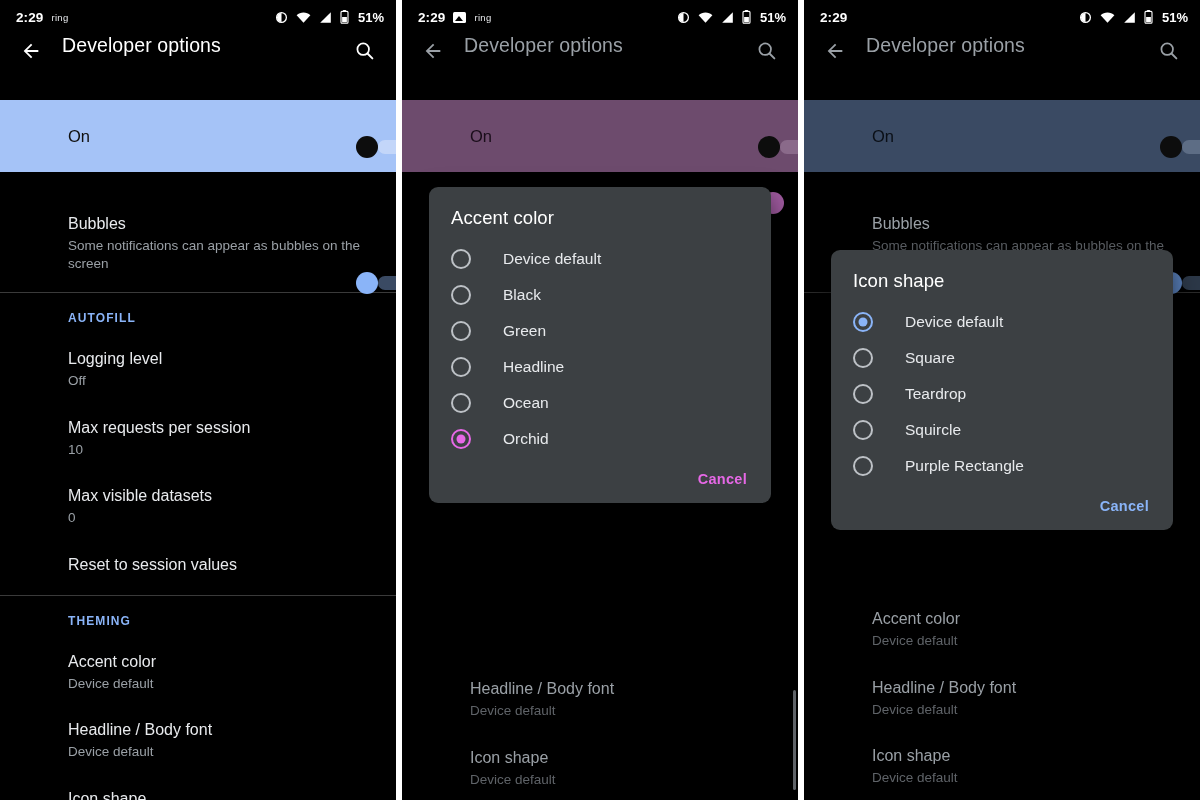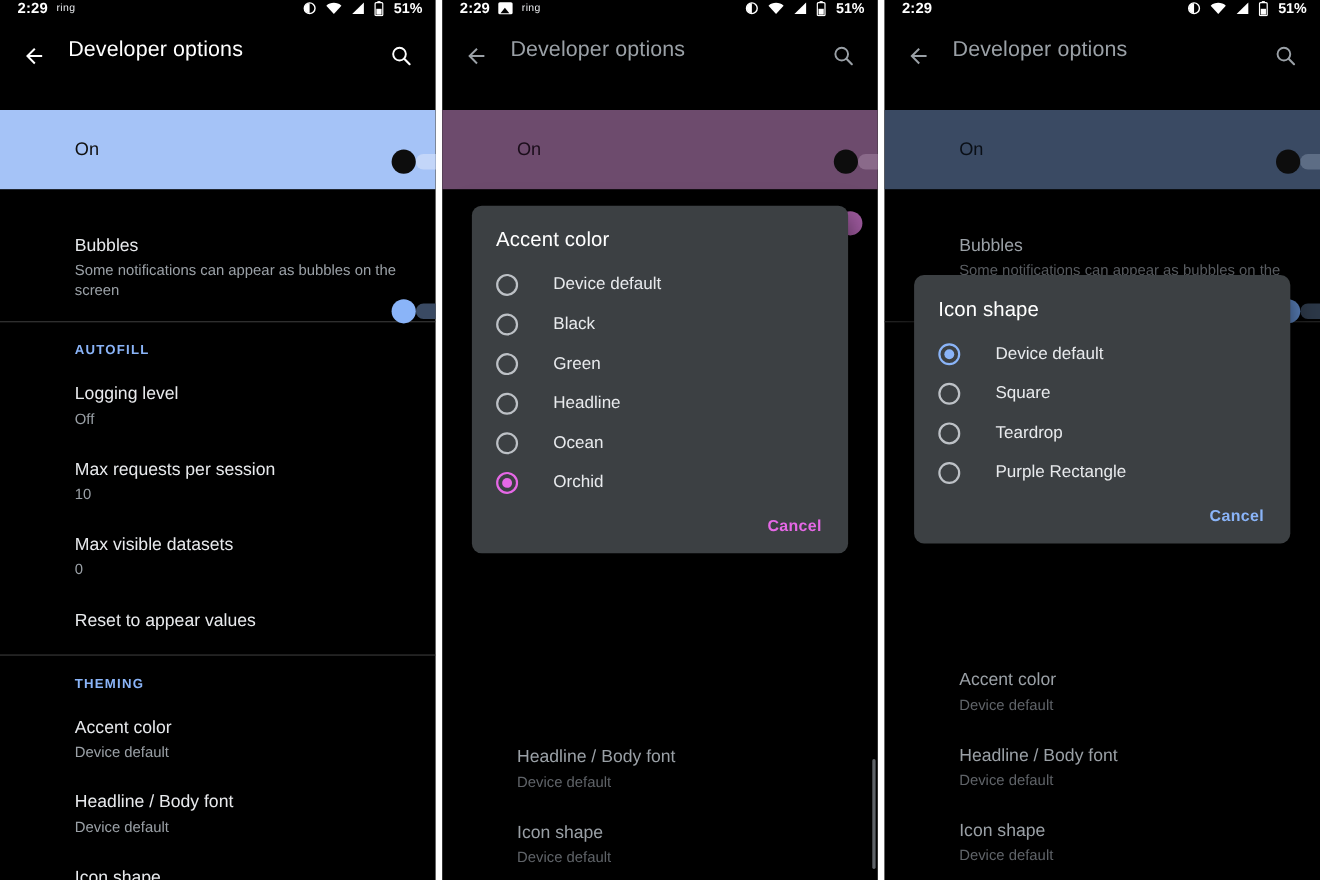--- a/index.html
+++ b/index.html
@@ -15,21 +15,21 @@
     position: relative;
     width: 396px; height: 800px;
     background: #000000;
     overflow: hidden;
   }
   .gap { width: 6px; height: 800px; background: #ffffff; flex: 0 0 6px; }
 
   
   .statusbar {
     height: 34px;
-    display: flex; align-items: flex-start;
+    display: flex; align-items: center;
     padding: 0 12px 0 16px;
     color: #ffffff;
     font-size: 13px; font-weight: bold;
   }
   .sb-left { display: flex; align-items: center; gap: 8px; }
   .sb-time { font-size: 13.5px; font-weight: bold; letter-spacing: .1px; }
   .sb-ring { font-size: 9.5px; font-weight: normal; color: #e8eaed; letter-spacing: .3px; }
   .sb-photo {
     width: 13px; height: 11px; background: #ffffff; border-radius: 1.5px;
     position: relative;
@@ -218,21 +218,21 @@
       </div>
       <div class="row">
         <div class="t">Max requests per session</div>
         <div class="s">10</div>
       </div>
       <div class="row">
         <div class="t">Max visible datasets</div>
         <div class="s">0</div>
       </div>
       <div class="row">
-        <div class="t">Reset to appear values</div>
+        <div class="t">Reset to session values</div>
       </div>
 
       <div class="divider"></div>
       <div class="section-hd">THEMING</div>
 
       <div class="row">
         <div class="t">Accent color</div>
         <div class="s">Device default</div>
       </div>
       <div class="row">
@@ -442,20 +442,24 @@
       <div class="opt">
         <span class="radio"></span>
         <span class="olabel">Square</span>
       </div>
       <div class="opt">
         <span class="radio"></span>
         <span class="olabel">Teardrop</span>
       </div>
       <div class="opt">
         <span class="radio"></span>
+        <span class="olabel">Squircle</span>
+      </div>
+      <div class="opt">
+        <span class="radio"></span>
         <span class="olabel">Purple Rectangle</span>
       </div>
       <div class="dactions">
         <span class="cancel">Cancel</span>
       </div>
     </div>
   </div>
 
 </div>
 

